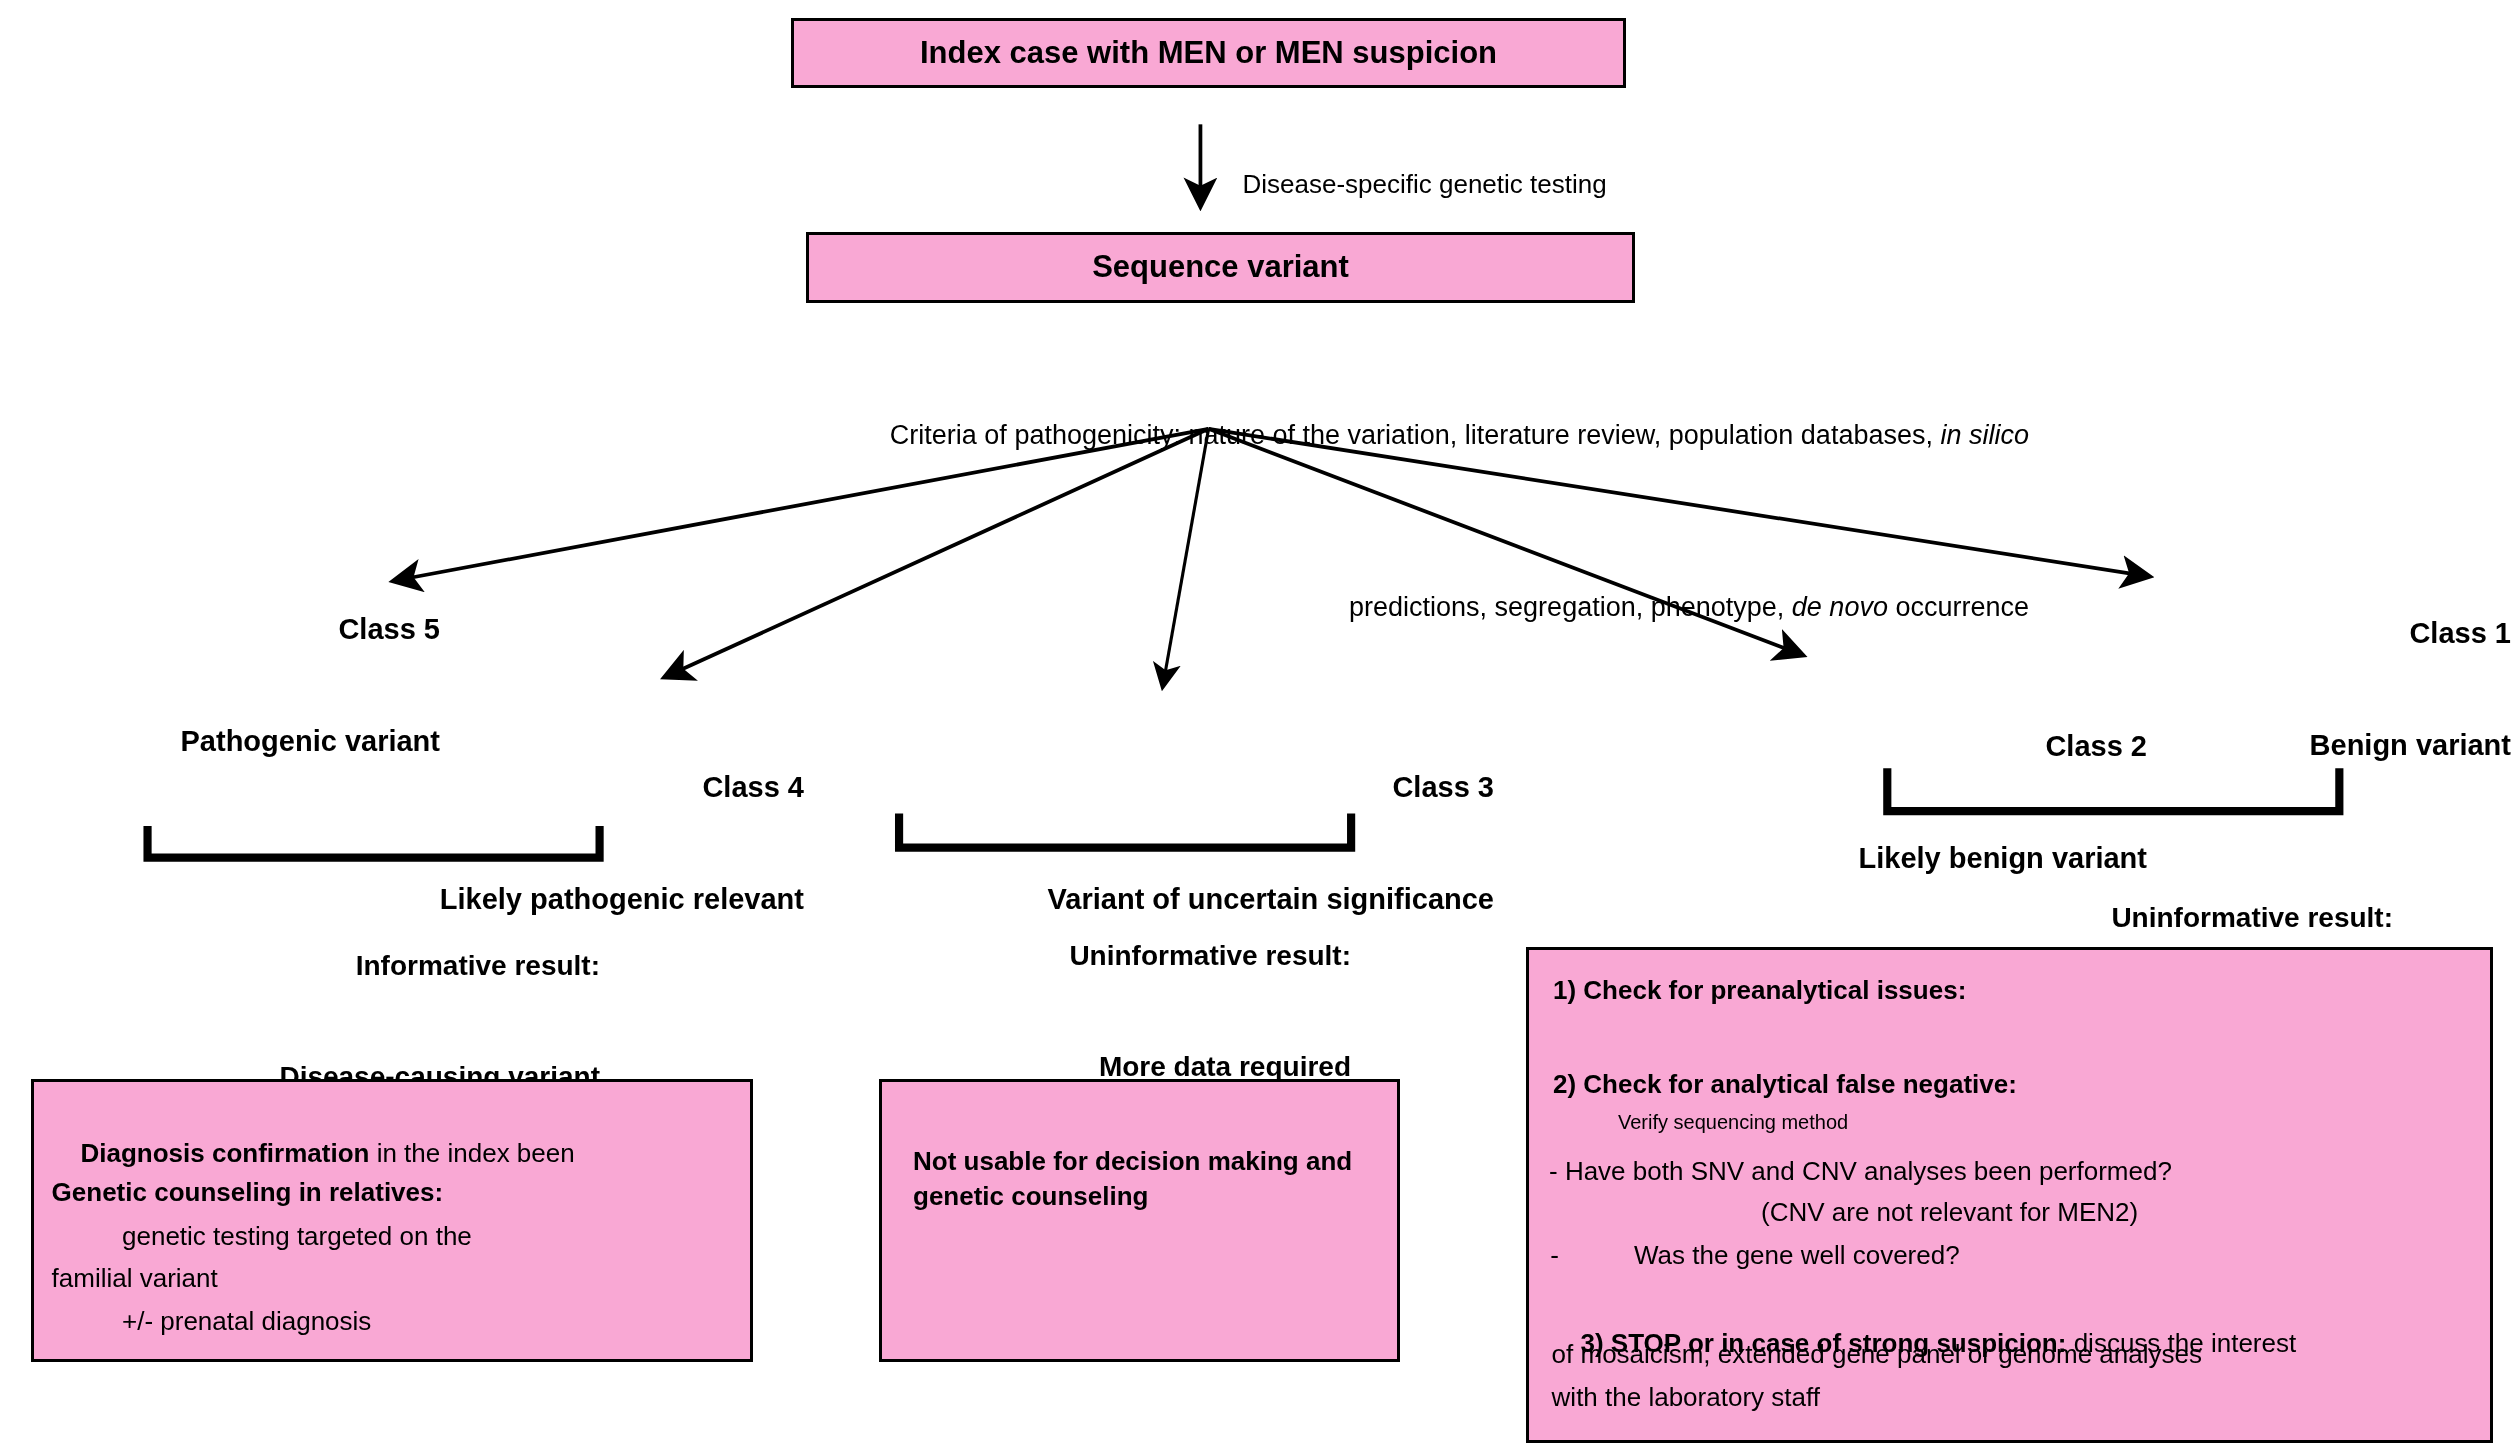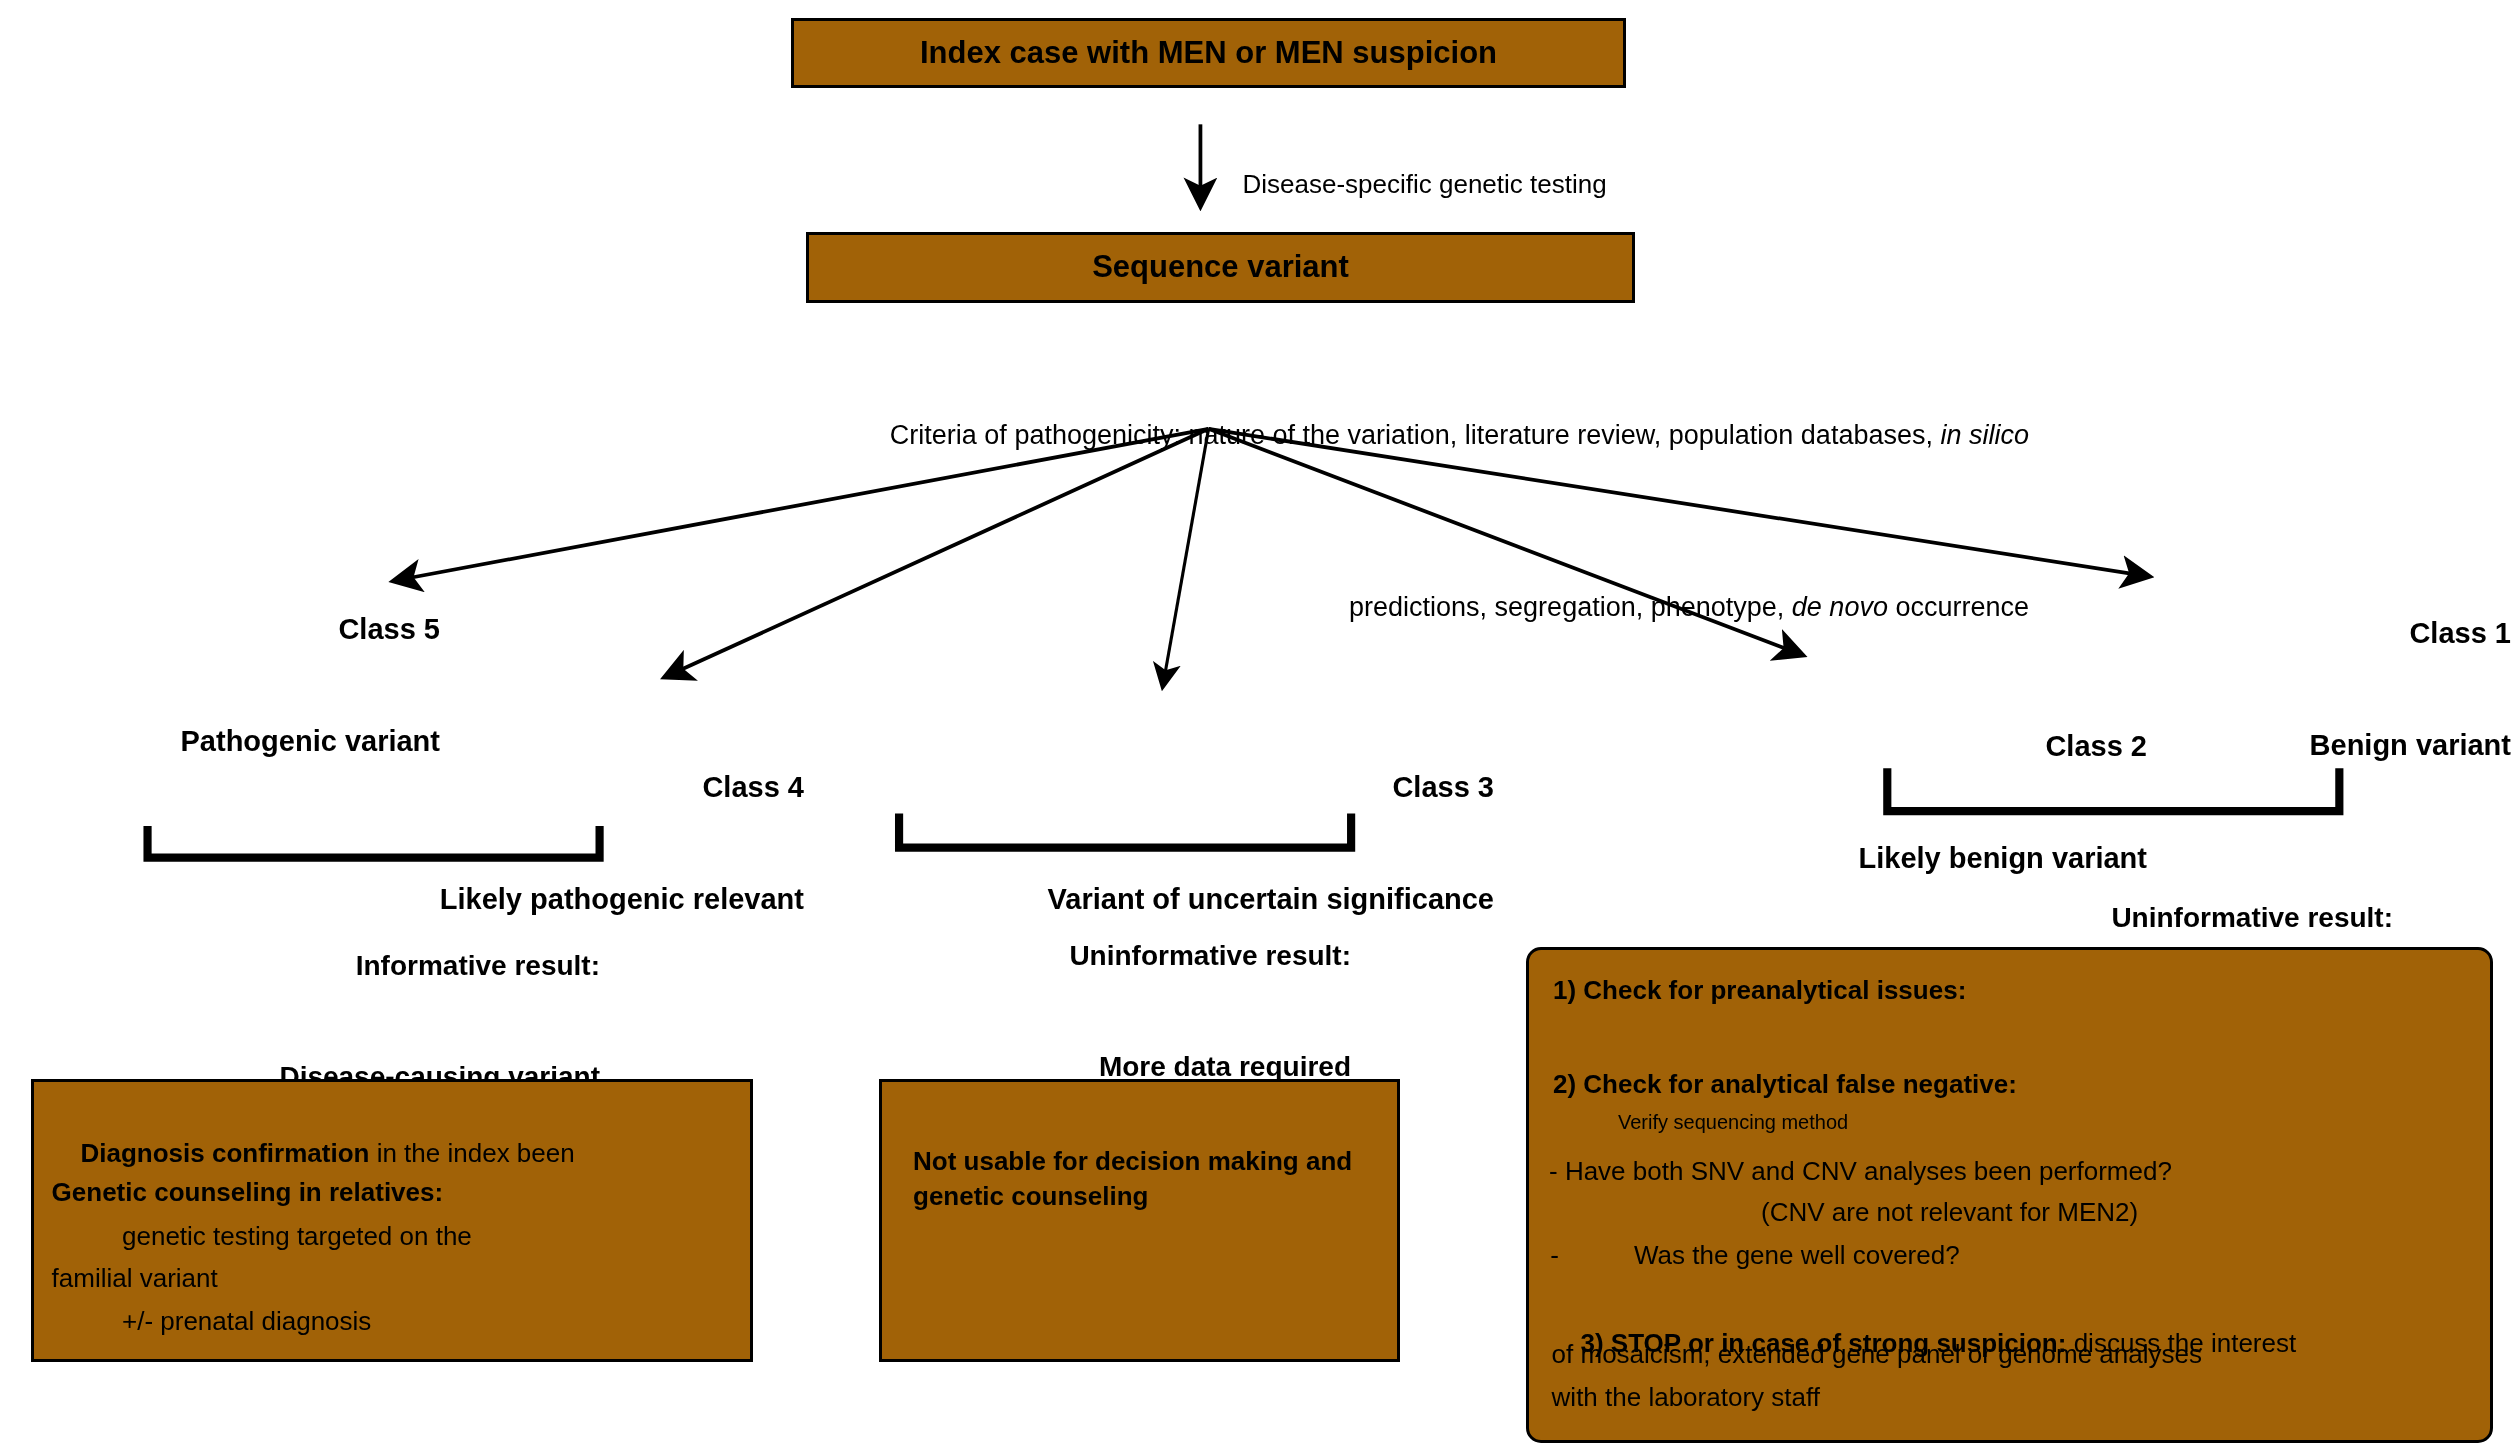--- a/index.html
+++ b/index.html
@@ -3,21 +3,21 @@
 <meta charset="utf-8">
 <style>
   html,body{margin:0;padding:0;background:#ffffff;}
   body{
     width:2512px;height:1456px;position:relative;overflow:hidden;
     font-family:"Liberation Sans", sans-serif;color:#000000;
     -webkit-font-smoothing:antialiased;
   }
   
   .box{
-    position:absolute;border:3.1px solid #000;background:#a16207;box-sizing:border-box;
+    position:absolute;border:3.1px solid #000;background:#f9a8d4;box-sizing:border-box;
   }
   .box-title{
     display:flex;align-items:center;justify-content:center;
     font-weight:bold;text-align:center;line-height:1.1;
   }
   
   .txt{position:absolute;line-height:1.22;white-space:pre-wrap;}
   .center{text-align:right;}
   .bold{font-weight:bold;}
   .ital{font-style:italic;}
@@ -117,21 +117,21 @@
   <div class="txt bold" style="left:17.6px;top:95px;width:684px;font-size:26px;">Genetic counseling in relatives:</div>
   <div class="txt" style="left:88px;top:139px;width:628px;font-size:26px;">genetic testing targeted on the</div>
   <div class="txt" style="left:17.6px;top:181px;width:684px;font-size:26px;">familial variant</div>
   <div class="txt" style="left:88px;top:224px;width:628px;font-size:26px;">+/- prenatal diagnosis</div>
 </div>
 
 <div class="box" style="left:879px;top:1079px;width:521px;height:283px;">
   <div class="txt bold" style="left:31px;top:62px;width:440px;font-size:26px;line-height:1.36;">Not usable for decision making and genetic counseling</div>
 </div>
 
-<div class="box" style="left:1526px;top:947px;width:967px;height:496px;border-radius:15px;">
+<div class="box" style="left:1526px;top:947px;width:967px;height:496px;">
   <div class="listline bold" style="left:24px;top:25px;font-size:26px;">1) Check for preanalytical issues:</div>
 
   <div class="listline bold" style="left:24px;top:119px;font-size:26px;">2) Check for analytical false negative:</div>
   <div class="listline" style="left:89px;top:161px;font-size:20px;">Verify sequencing method</div>
 
   <div class="listline" style="left:20px;top:206px;font-size:26px;">- Have both SNV and CNV analyses been performed?</div>
   <div class="listline" style="left:232px;top:247px;font-size:26px;">(CNV are not relevant for MEN2)</div>
 
   <div class="listline" style="left:21.3px;top:290px;font-size:26px;">-</div>
   <div class="listline" style="left:105px;top:290px;font-size:26px;">Was the gene well covered?</div>

